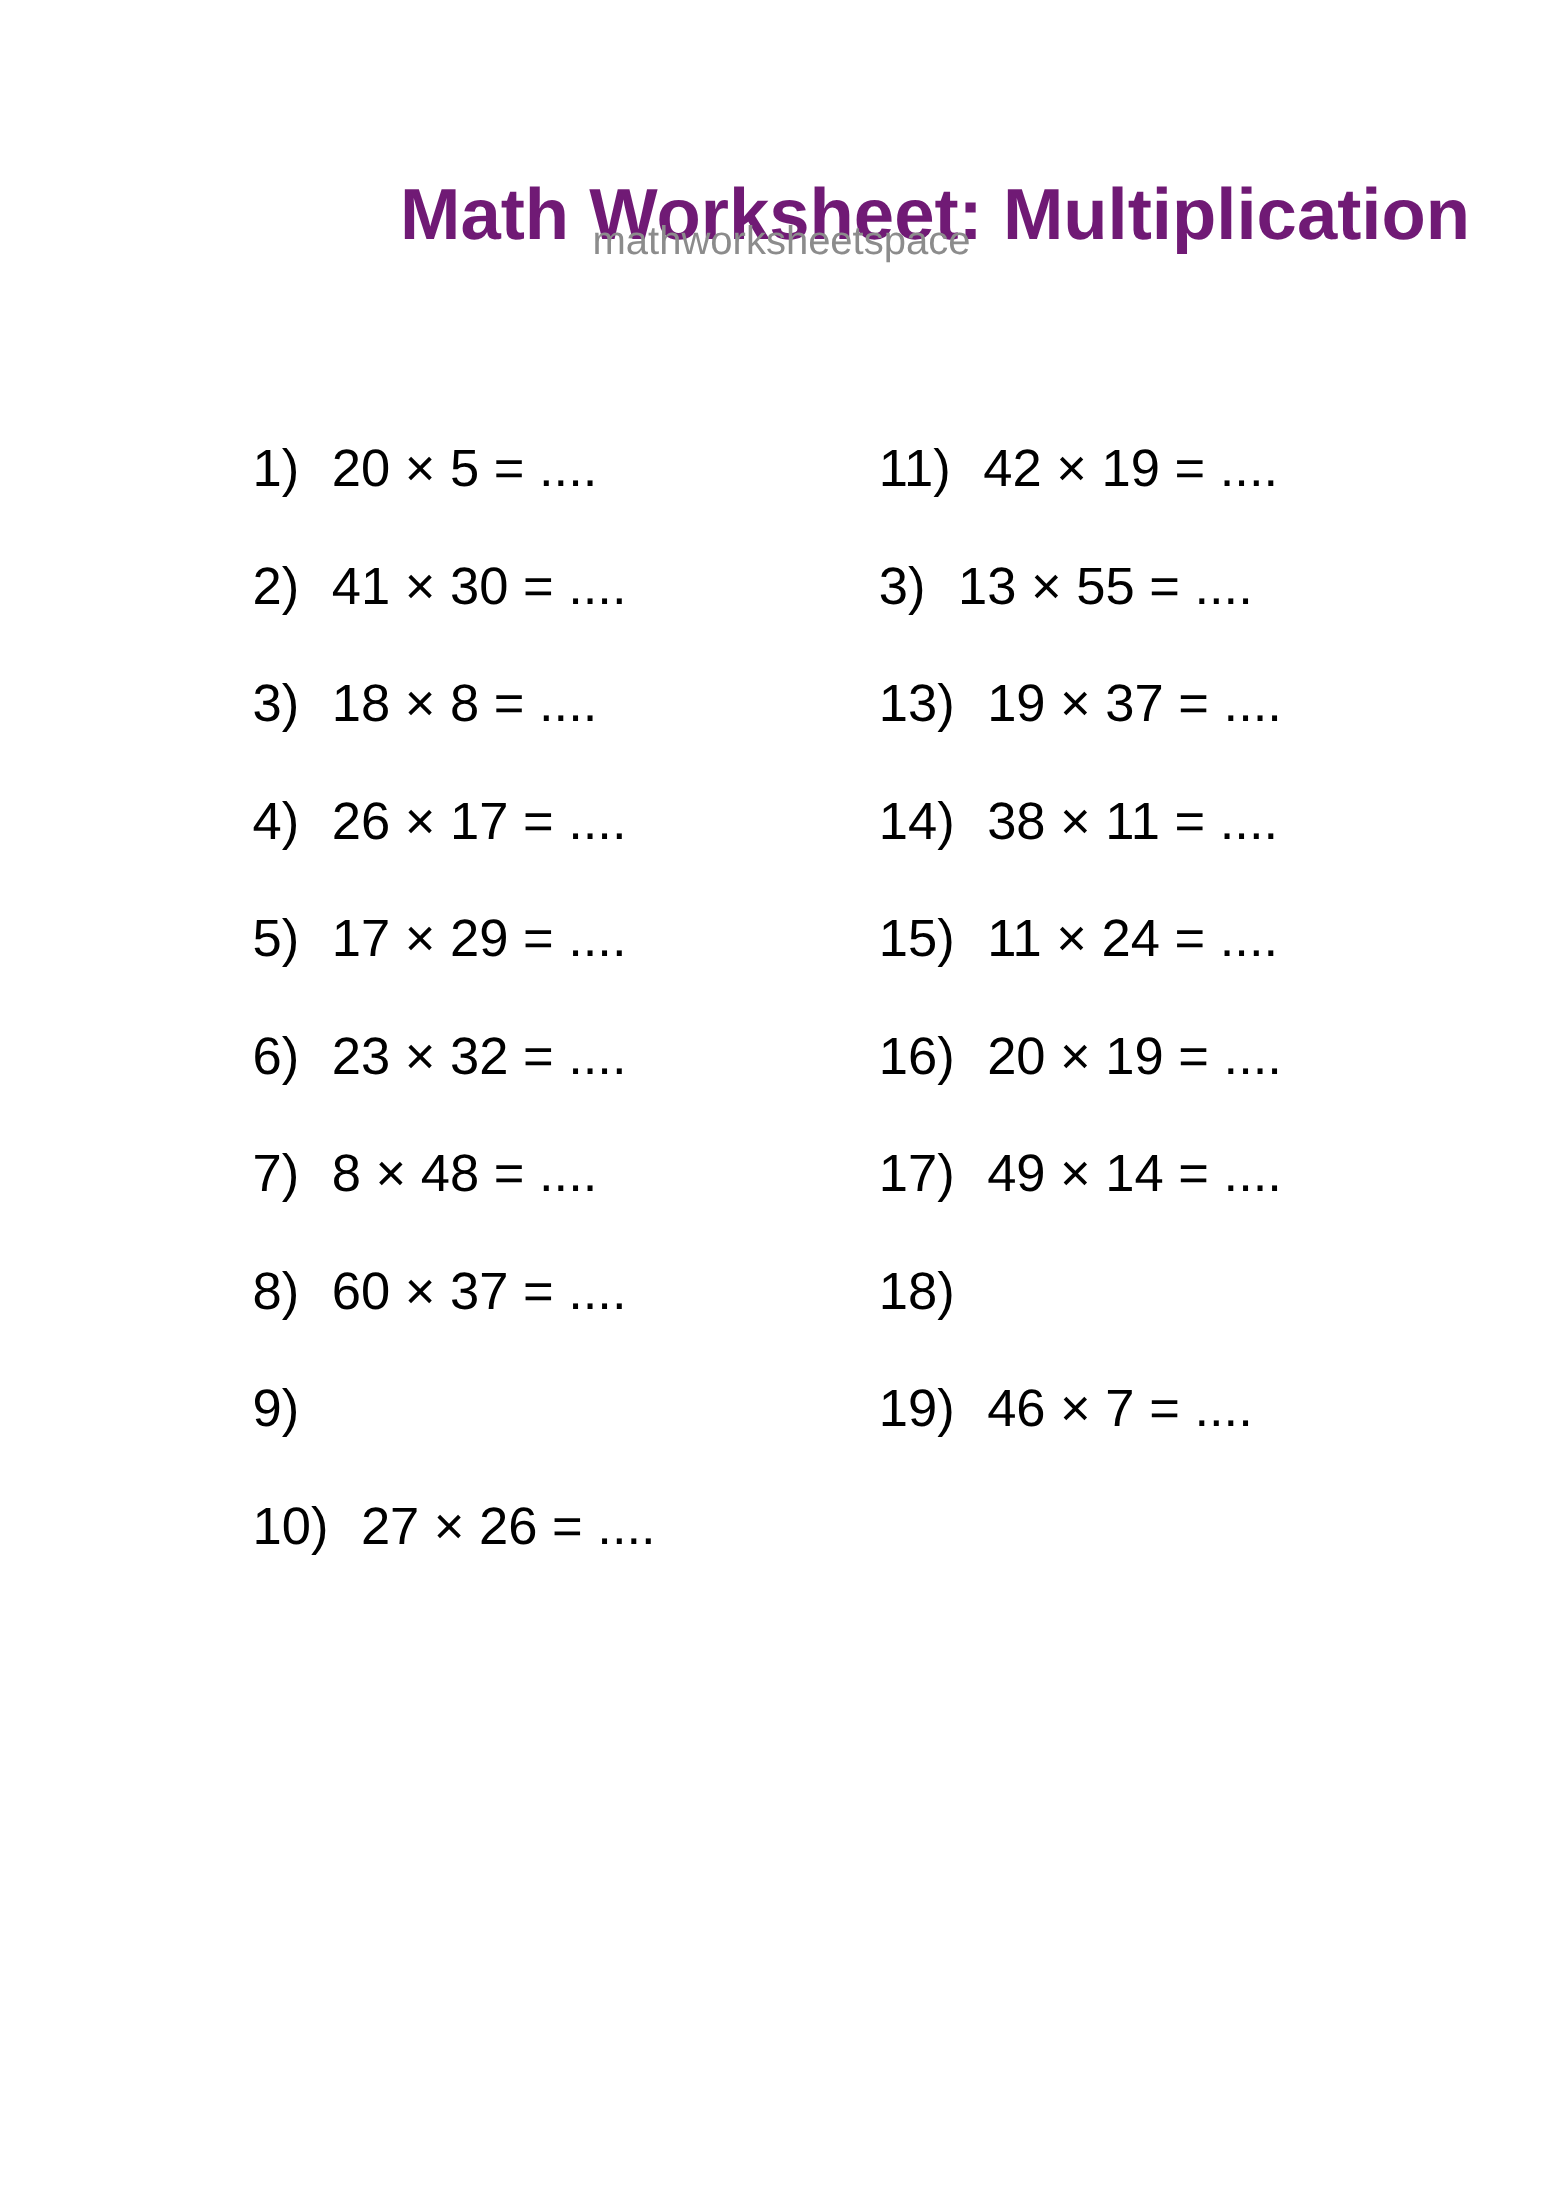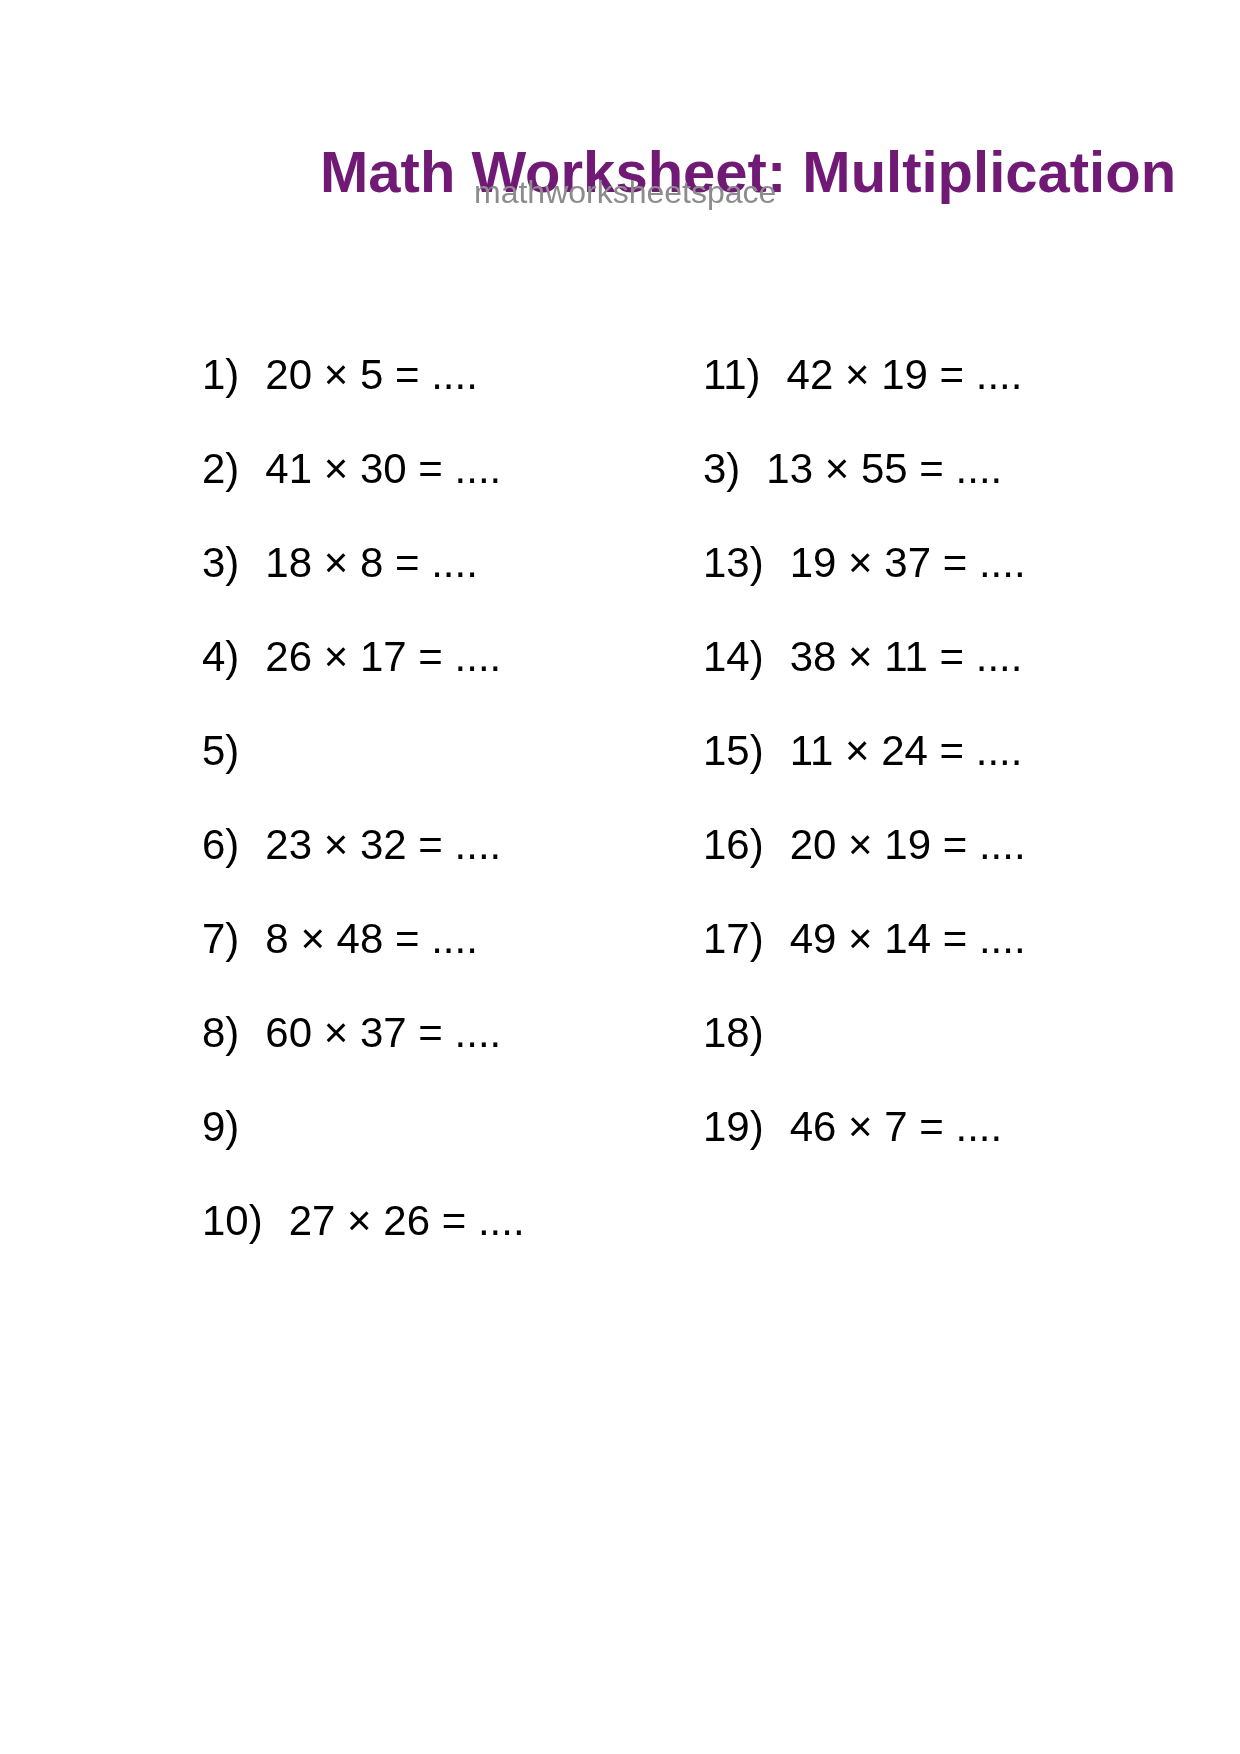--- a/index.html
+++ b/index.html
@@ -81,20 +81,21 @@
         <span class="expr"><span>18</span> <span>×</span> <span>8</span> <span>=</span> <span>....</span></span>
       </div>
 
   <div class="row">
         <span class="num">4)</span>
         <span class="expr"><span>26</span> <span>×</span> <span>17</span> <span>=</span> <span>....</span></span>
       </div>
 
   <div class="row">
         <span class="num">5)</span>
+        <span class="expr"><span>17</span> <span>×</span> <span>29</span> <span>=</span> <span>....</span></span>
       </div>
 
   <div class="row">
         <span class="num">6)</span>
         <span class="expr"><span>23</span> <span>×</span> <span>32</span> <span>=</span> <span>....</span></span>
       </div>
 
   <div class="row">
         <span class="num">7)</span>
         <span class="expr"><span>8</span> <span>×</span> <span>48</span> <span>=</span> <span>....</span></span>

